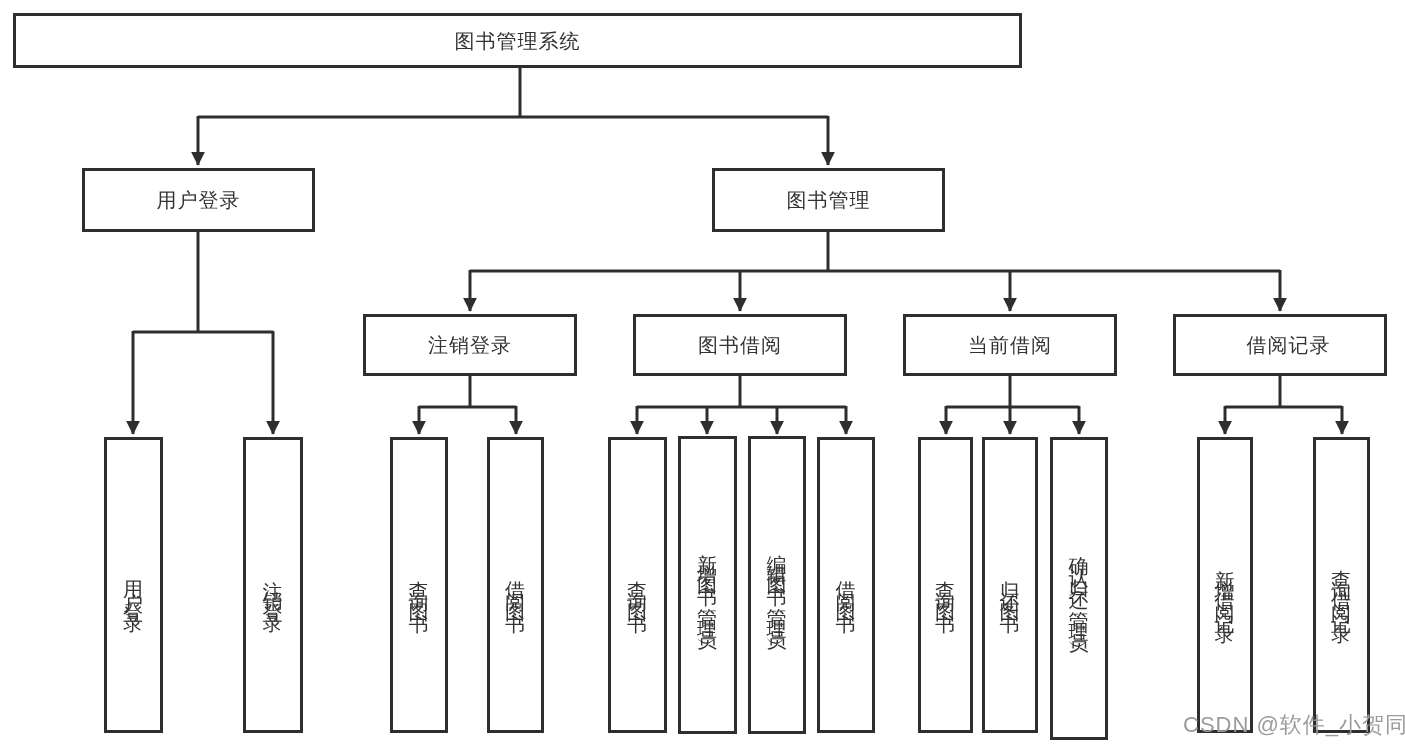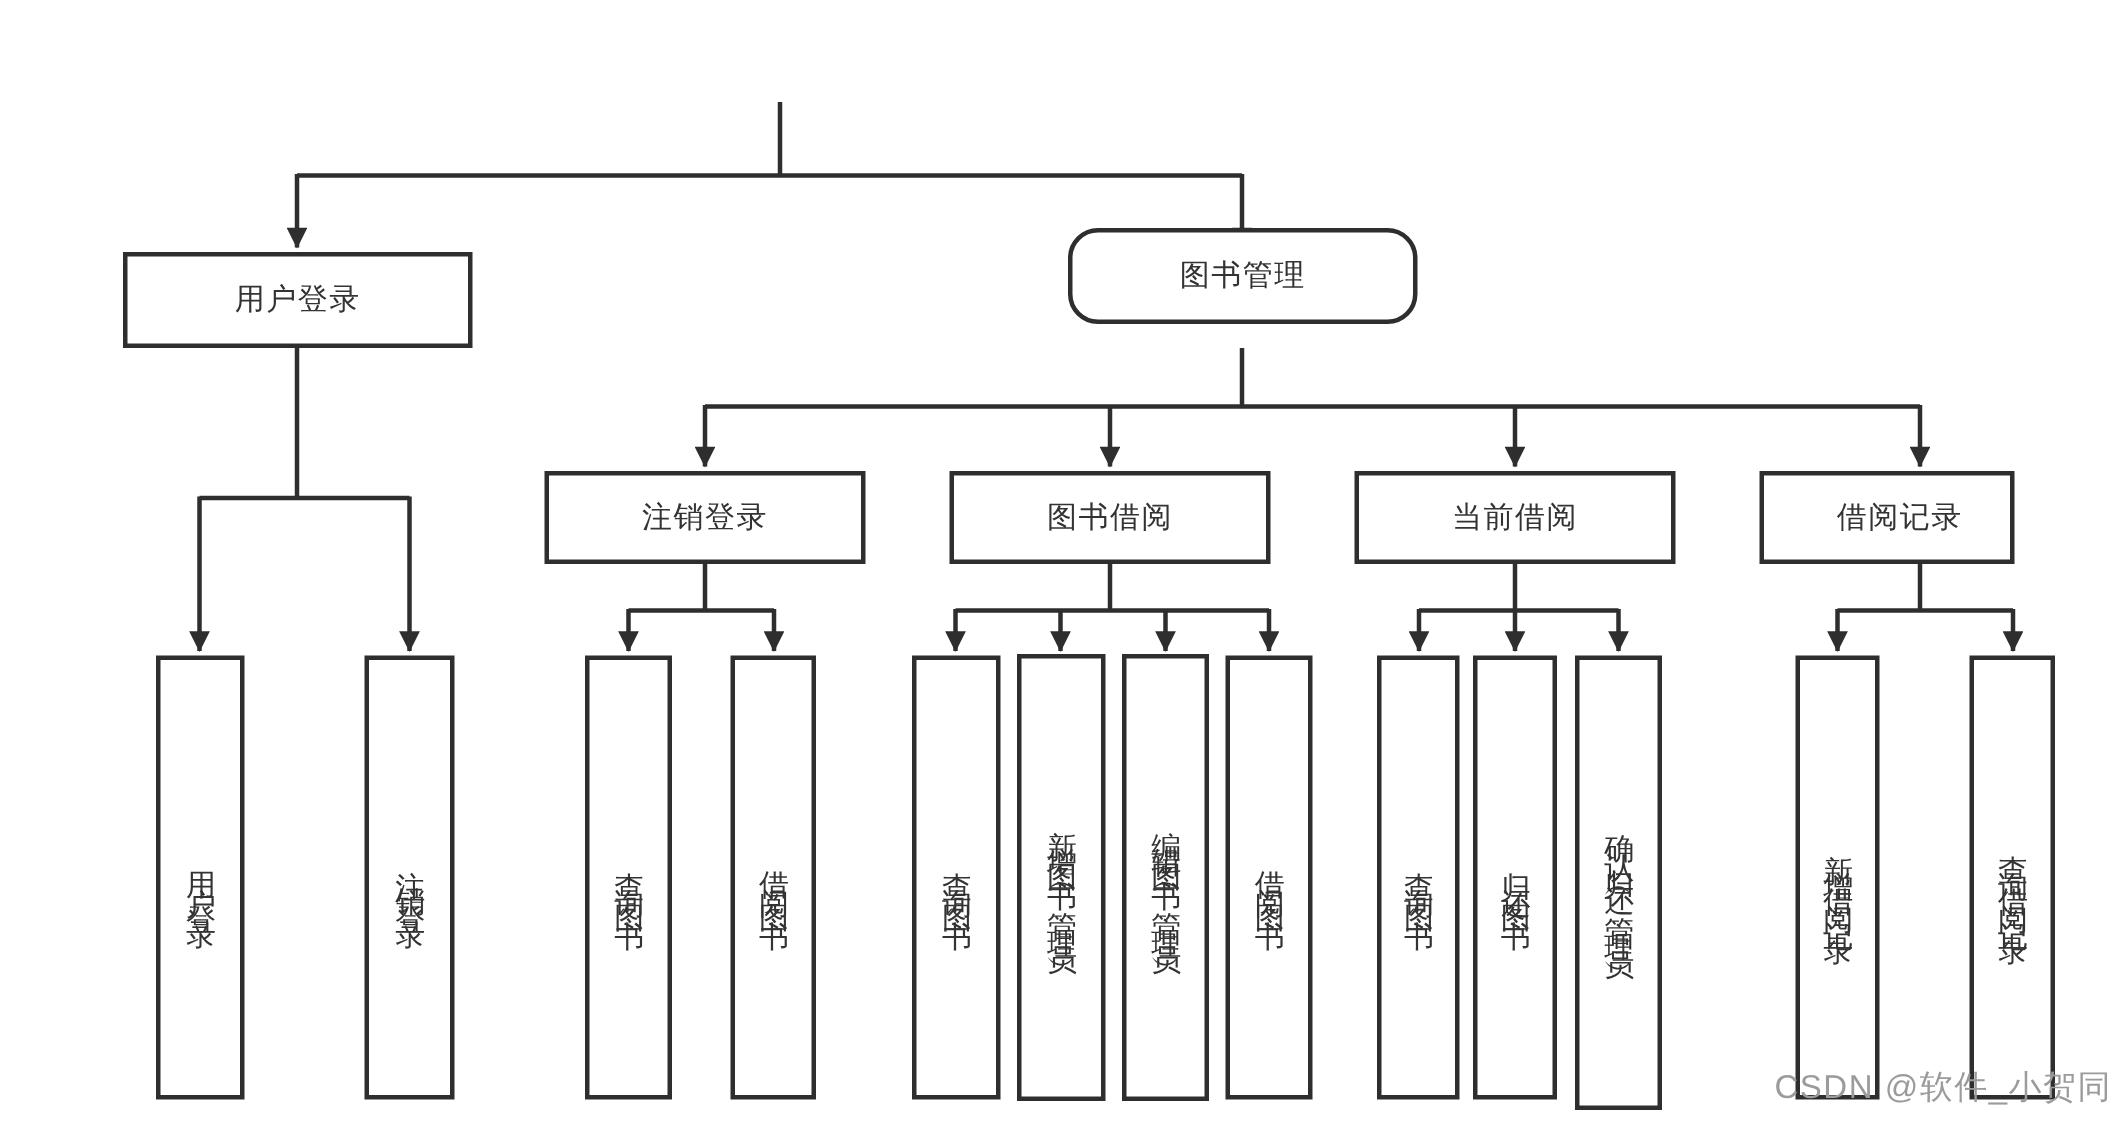--- a/index.html
+++ b/index.html
@@ -71,28 +71,29 @@
       <path d="M1010,406 V434" marker-end="url(#arrow)"></path>
       <path d="M1079,406 V434" marker-end="url(#arrow)"></path>
 
       <path d="M1280,376 V407"></path>
       <path d="M1225,407 H1342"></path>
       <path d="M1225,406 V434" marker-end="url(#arrow)"></path>
       <path d="M1342,406 V434" marker-end="url(#arrow)"></path>
     </g>
   </svg>
 
+  <div class="box" style="left:13px;top:13px;width:1009px;height:55px;">图书管理系统</div>
 
   <div class="box" style="left:82px;top:168px;width:233px;height:64px;">用户登录</div>
-  <div class="box" style="left:712px;top:152px;width:233px;height:64px;border-radius:20px;">图书管理</div>
+  <div class="box" style="left:712px;top:168px;width:233px;height:64px;">图书管理</div>
 
   <div class="box" style="left:363px;top:314px;width:214px;height:62px;">注销登录</div>
   <div class="box" style="left:633px;top:314px;width:214px;height:62px;">图书借阅</div>
   <div class="box" style="left:903px;top:314px;width:214px;height:62px;text-align:center;">当前借阅</div>
-  <div class="box" style="left:1173px;top:314px;width:170px;height:62px;padding-left:17px;">借阅记录</div>
+  <div class="box" style="left:1173px;top:314px;width:214px;height:62px;padding-left:17px;">借阅记录</div>
 
   <div class="box vbox" style="left:104px;top:437px;width:59px;height:296px;">用户登录</div>
   <div class="box vbox" style="left:243px;top:437px;width:60px;height:296px;">注销登录</div>
 
   <div class="box vbox" style="left:390px;top:437px;width:58px;height:296px;">查询图书</div>
   <div class="box vbox" style="left:487px;top:437px;width:57px;height:296px;">借阅图书</div>
 
   <div class="box vbox" style="left:608px;top:437px;width:59px;height:296px;">查询图书</div>
   <div class="box vbox" style="left:678px;top:436px;width:59px;height:298px;">新增图书（管理员）</div>
   <div class="box vbox" style="left:748px;top:436px;width:58px;height:298px;">编辑图书（管理员）</div>

